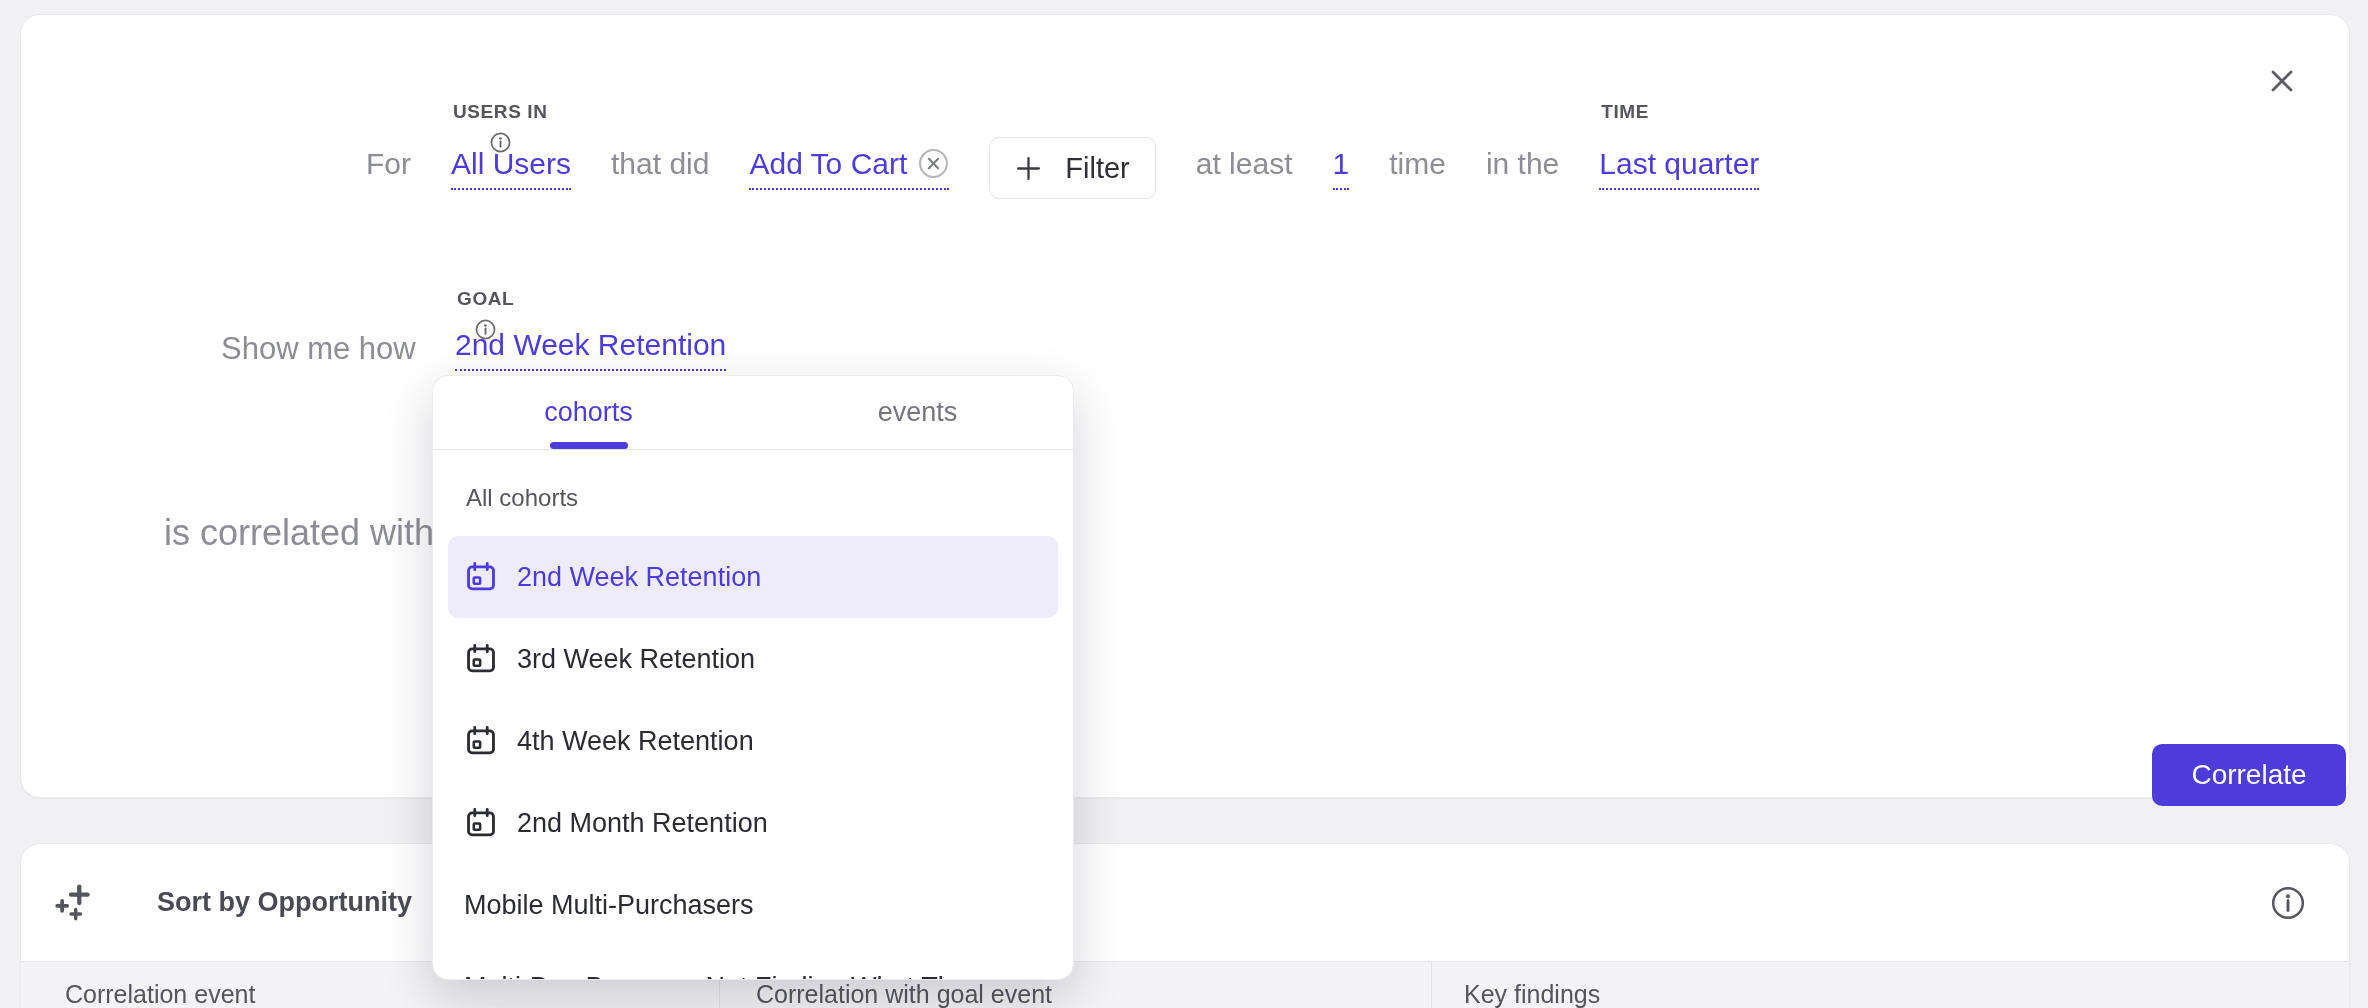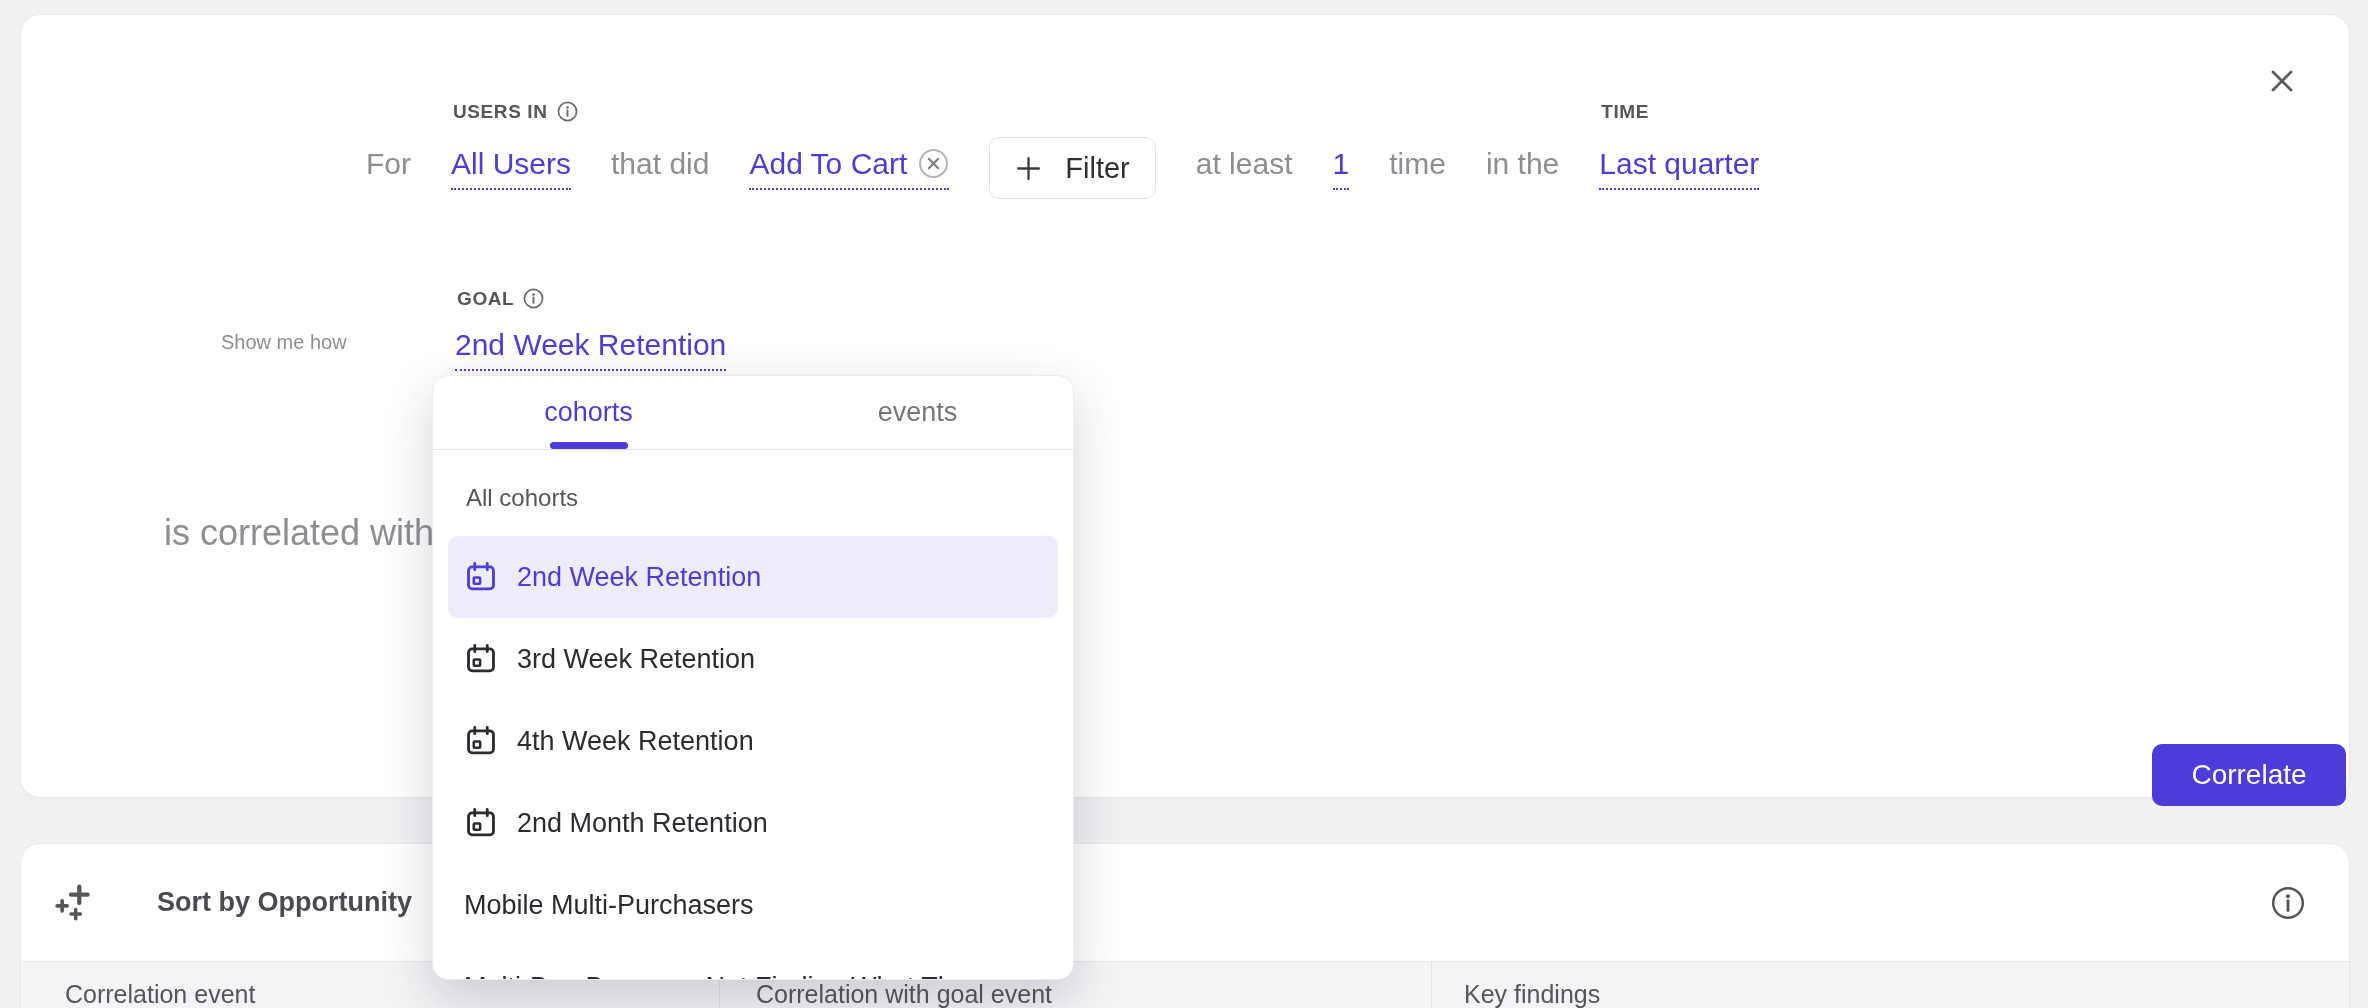--- a/index.html
+++ b/index.html
@@ -34,38 +34,39 @@
 
   
   .sentence{
     position:absolute;left:345px;top:121px;height:64px;
     display:flex;align-items:center;gap:40px;white-space:nowrap;
   }
   .connector{font-size:30px;color:var(--gray-text);padding-bottom:9px;}
   .field{position:relative;display:inline-flex;}
   .field-label{
     position:absolute;top:-46px;left:2px;
-    display:flex;align-items:flex-start;gap:9px;
+    display:flex;align-items:center;gap:9px;
     font-size:19px;font-weight:700;letter-spacing:.6px;color:var(--dark-label);
     white-space:nowrap;
+    flex-direction:column;
   }
   .field-value{
     display:inline-flex;align-items:center;gap:11px;
     font-size:30px;color:var(--accent);
     padding-bottom:7px;border-bottom:2px dotted var(--accent);
     cursor:pointer;
   }
   .filter-btn{
     display:inline-flex;align-items:center;gap:23px;
     height:62px;padding:0 25px;
     background:#fff;border:1px solid #e3e3e6;border-radius:10px;
     font-family:"Liberation Sans",sans-serif;
     font-size:29px;color:#2f3036;cursor:pointer;
   }
-  .row2-static{position:absolute;left:200px;top:316px;font-size:20px;color:var(--gray-text);}
+  .row2-static{position:absolute;left:200px;top:316px;font-size:31px;color:var(--gray-text);}
   .goal-field{position:absolute;left:434px;top:313px;}
   .goal-field .field-label{top:-40px;}
   .row3-static{position:absolute;left:143px;top:497px;font-size:36px;color:var(--gray-text);}
 
   .close-btn{
     position:absolute;top:49px;right:50px;width:34px;height:34px;
     background:none;border:none;cursor:pointer;color:#5c5d63;
     display:flex;align-items:center;justify-content:center;
   }
   .correlate-btn{

